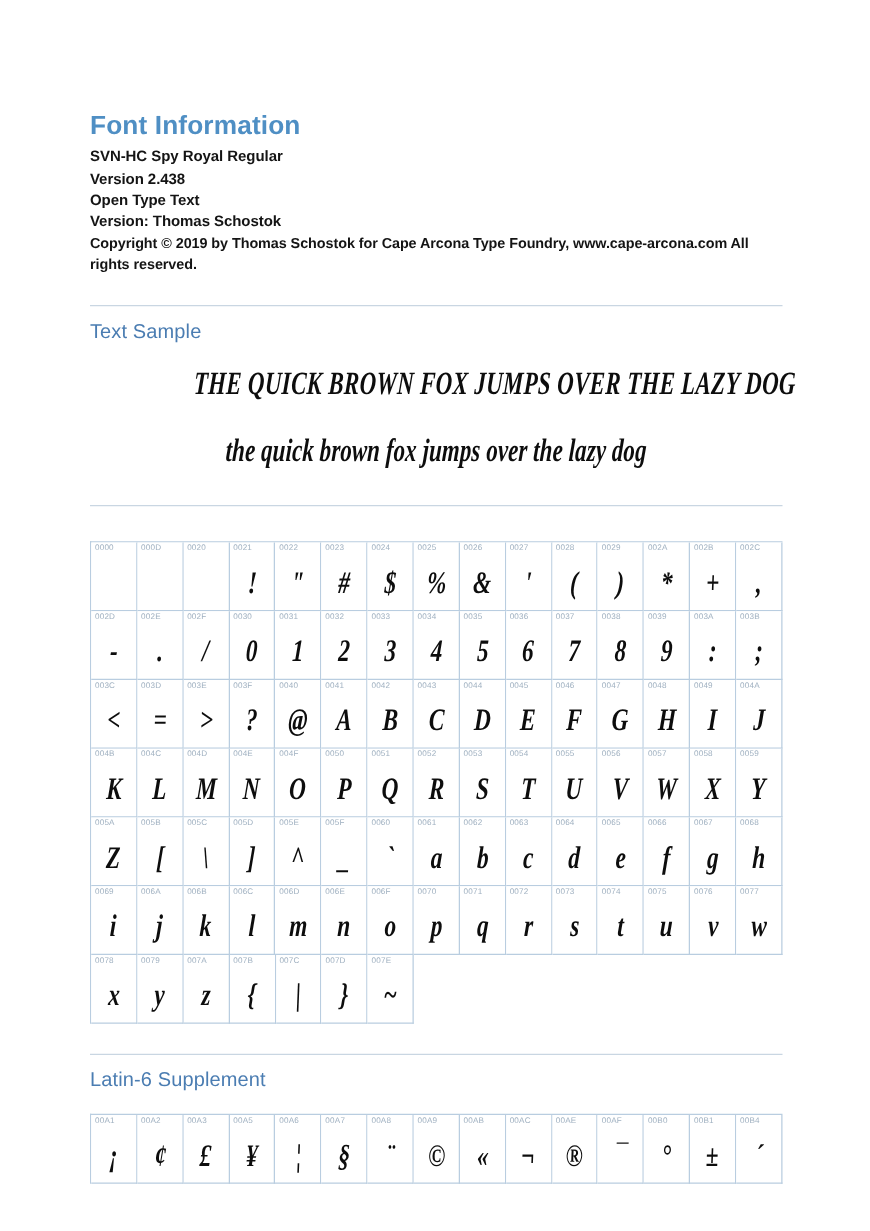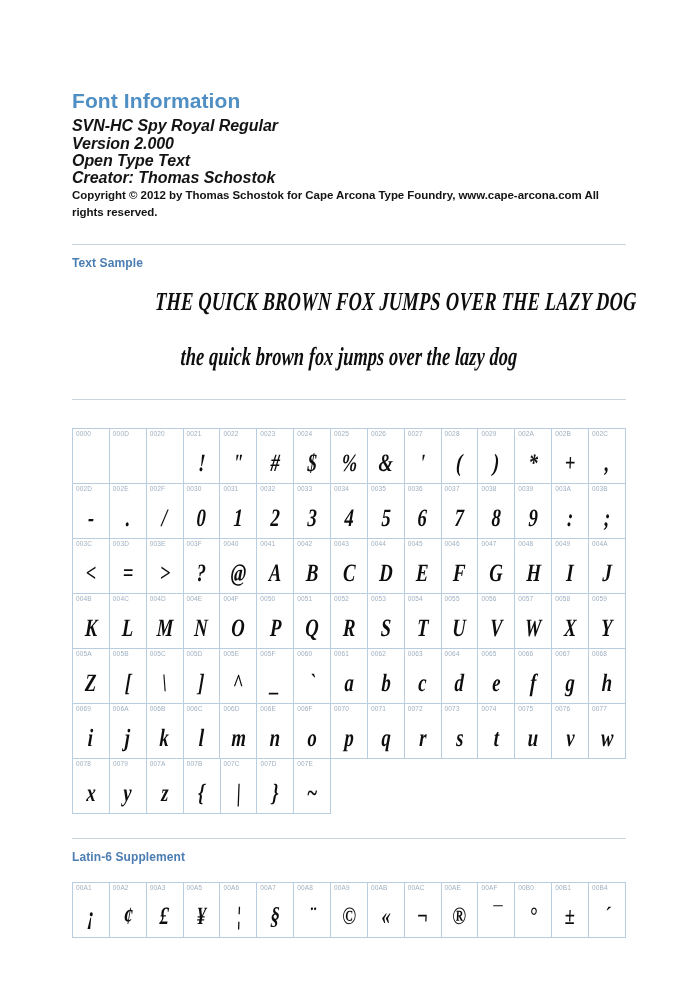--- a/index.html
+++ b/index.html
@@ -41,47 +41,46 @@
     margin: 0;
     padding-top: 57px;
     line-height: 1.1;
   }
   .meta-list {
     margin: 0;
     padding: 0;
     list-style: none;
   }
   .meta-line {
-    font-size: 16px;
+    font-size: 12px;
     font-weight: bold;
     color: #141414;
     line-height: 17.4px;
     letter-spacing: -0.05px;
-    font-style: italic;
   }
   .meta-line.first { padding-top: 5px; }
   .meta-copyright {
     font-size: 11.5px;
     font-weight: bold;
     color: #141414;
     line-height: 17.4px;
     letter-spacing: -0.05px;
     width: 548px;
   }
 
   
   .rule {
     border: none;
     border-top: 1px solid #c9d6e2;
     margin: 0;
     height: 0;
   }
   .section-heading {
-    font-size: 12px;
-    font-weight: bold;
+    font-size: 16px;
+    font-weight: normal;
     color: #4b7db2;
     letter-spacing: 0.1px;
     margin: 0;
     line-height: 1.2;
   }
 
   
   .sample-block {
     text-align: center;
   }
@@ -175,24 +174,24 @@
 </head>
 <body>
 
 <div class="page">
   <div class="content">
 
     <h1 class="doc-title">Font Information</h1>
 
     <div class="meta-list">
       <div class="meta-line first">SVN-HC Spy Royal Regular</div>
-      <div class="meta-line">Version 2.000</div>
+      <div class="meta-line">Version 2.438</div>
       <div class="meta-line">Open Type Text</div>
-      <div class="meta-line">Creator: Thomas Schostok</div>
-      <div class="meta-copyright">Copyright © 2012 by Thomas Schostok for Cape Arcona Type Foundry, www.cape-arcona.com All rights reserved.</div>
+      <div class="meta-line">Version: Thomas Schostok</div>
+      <div class="meta-copyright">Copyright © 2019 by Thomas Schostok for Cape Arcona Type Foundry, www.cape-arcona.com All rights reserved.</div>
     </div>
 
     <div class="sp-copy"></div>
 
     <hr class="rule">
     <div class="sp-after-rule"></div>
     <h2 class="section-heading">Text Sample</h2>
 
     <div class="sp-head-gap"></div>
     <div class="sample-block">

